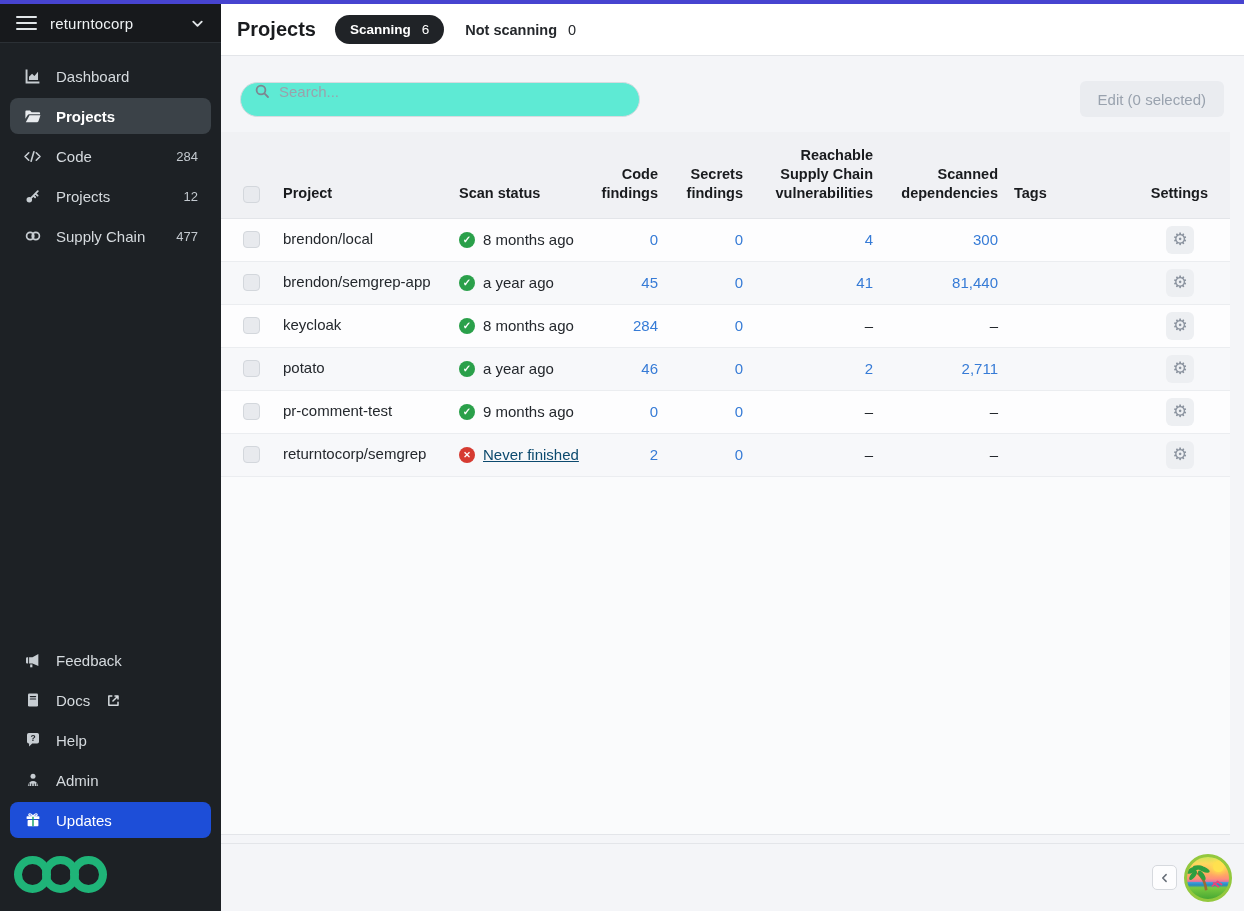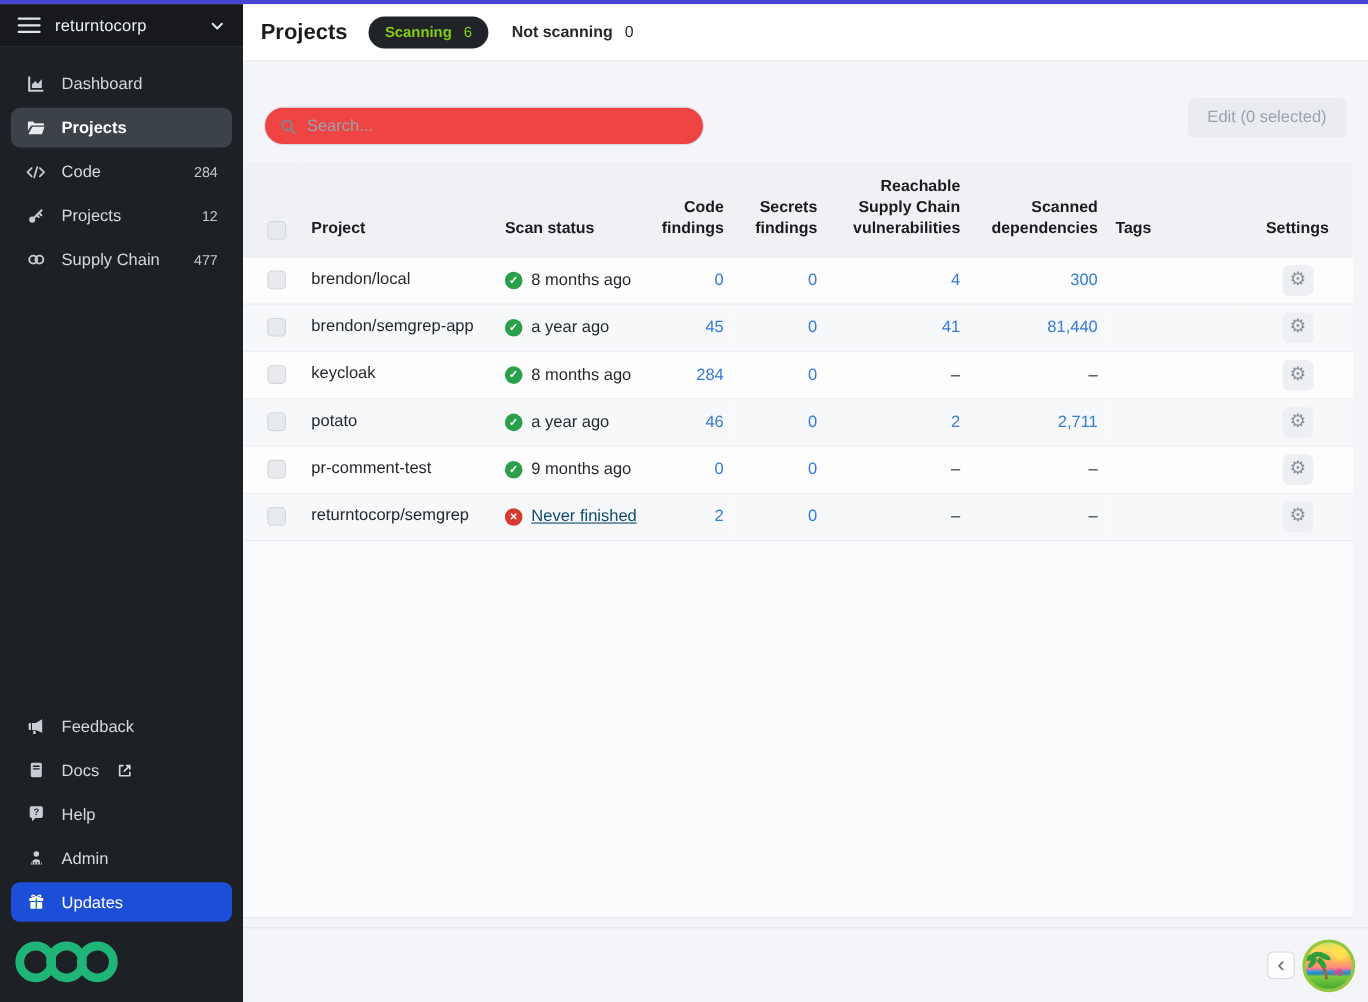--- a/index.html
+++ b/index.html
@@ -31,30 +31,30 @@
 
   .sb-logo { display:flex; padding:14px 4px 6px; }
   .sb-logo i { display:block; width:37px; height:37px; border:8px solid #1fb478; border-radius:50%; }
   .sb-logo i + i { margin-left:-9px; }
 
   
   .main { flex:1; min-width:0; display:flex; flex-direction:column; background:#f4f5f8; }
   .page-header { height:52px; flex:none; background:#fff; border-bottom:1px solid #e3e5e9;
                  display:flex; align-items:center; padding:0 16px; }
   .page-title { font-size:20px; font-weight:700; color:#1a1c1f; margin-right:19px; }
-  .scan-pill { display:inline-flex; align-items:center; gap:11px; background:#202327; color:#84cc16;
+  .scan-pill { display:inline-flex; align-items:center; gap:11px; background:#202327; color:#ffffff;
                border-radius:16px; padding:7px 15px; font-size:13.5px; font-weight:600; cursor:pointer; }
   .scan-pill .cnt { font-weight:400; }
   .notscan { display:inline-flex; align-items:center; gap:11px; margin-left:21px; font-size:14.5px;
              font-weight:600; color:#25282c; cursor:pointer; }
   .notscan .cnt { font-weight:400; }
 
   .toolbar { display:flex; align-items:center; margin:25px 20px 15px 19px; flex:none; }
-  .search-box { width:400px; height:35px; background:#ef4444; border:1px solid #d8dbe0; border-radius:18px;
-                display:flex; align-items:center; padding:0 13px; gap:9px;margin-top:16px; }
+  .search-box { width:400px; height:35px; background:#5eead4; border:1px solid #d8dbe0; border-radius:18px;
+                display:flex; align-items:flex-start; padding:0 13px; gap:9px; }
   .search-box input { flex:1; border:none; outline:none; background:transparent; font-size:15px; color:#2b2f34;
                       font-family:"Liberation Sans", sans-serif; }
   .search-box input::placeholder { color:#9aa2ac; }
   .edit-btn { margin-left:auto; height:36px; padding:0 18px; background:#eaecf0; color:#99a2ae;
               border:none; border-radius:6px; font-size:15px; font-family:"Liberation Sans", sans-serif; }
 
   .table-card { flex:1; margin-right:14px; background:#fafbfc; border-bottom:1px solid #e3e5e9; overflow:hidden; }
   table { width:1009px; border-collapse:collapse; table-layout:fixed; }
   thead th { background:#f0f1f4; vertical-align:bottom; text-align:left; font-size:14.5px; font-weight:700;
              color:#191b1e; padding:10px 8px 14px; line-height:1.32; border-bottom:1px solid #e3e5e9; }

